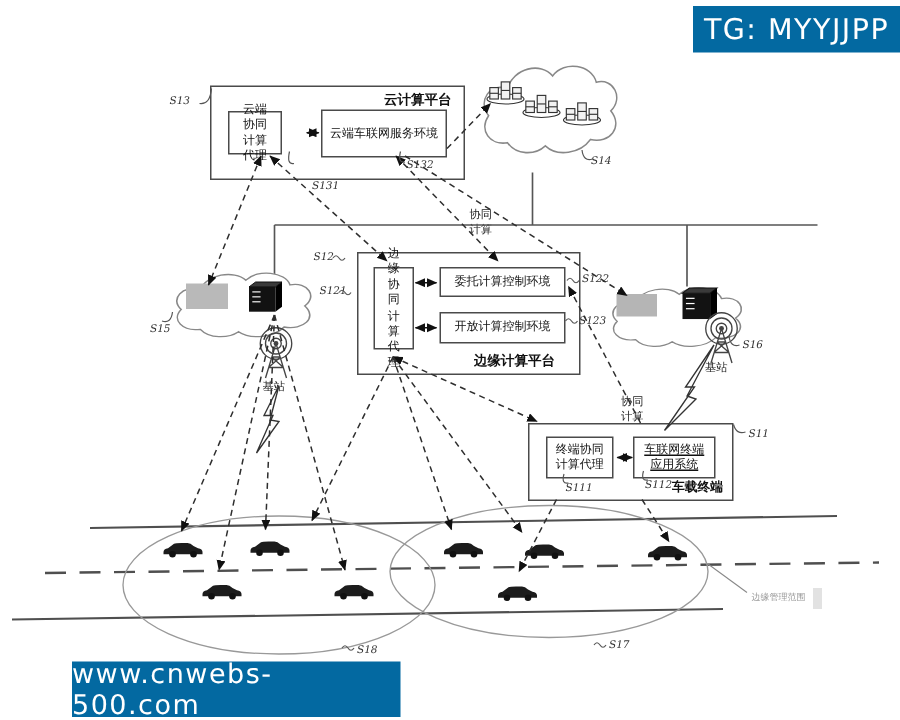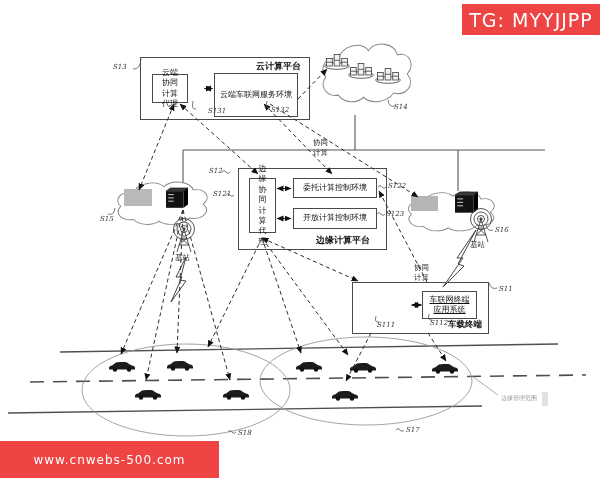--- a/index.html
+++ b/index.html
@@ -9,39 +9,39 @@
   .obox{position:absolute;border:1px solid #4a4a4a;background:transparent;z-index:2;}
   .ibox{position:absolute;border:1px solid #4a4a4a;background:#fff;z-index:2;
         display:flex;align-items:center;justify-content:center;text-align:center;
         font-size:8px;line-height:1.3;color:#111;}
   .btitle{position:absolute;font-size:9px;font-weight:bold;color:#111;white-space:nowrap;}
   .lbl{position:absolute;z-index:2;font:italic 7px "DejaVu Serif",serif;color:#333;white-space:nowrap;}
   .cn{position:absolute;z-index:2;font-size:7.5px;color:#222;white-space:nowrap;}
   .cn2{position:absolute;z-index:2;font-size:7.5px;color:#222;width:17px;line-height:1.3;text-align:center;margin-top:20px;}
   .scope{position:absolute;z-index:2;font-size:6px;color:#999;white-space:nowrap;}
   
-  .badge{position:absolute;z-index:5;background:#ef4444;color:#fff;
-         display:flex;align-items:center;justify-content:center;letter-spacing:1px;}
+  .badge{position:absolute;z-index:5;background:#0369a1;color:#fff;
+         display:flex;align-items:center;justify-content:center;letter-spacing:1px;margin-left:48px;}
   #wm-top{right:0;top:4px;width:138px;height:31px;font-size:19px;}
-  #wm-bottom{left:0;top:441px;width:219px;height:37px;font-size:12px;}
+  #wm-bottom{left:0;top:441px;width:219px;height:37px;font-size:18px;}
   
   #lines{position:absolute;left:0;top:0;z-index:3;pointer-events:none;}
 </style>
 </head>
 <body>
 
 <div id="stage">
 
   <div class="obox" style="left:140px;top:57px;width:168px;height:61px;">
     <span class="btitle" style="top:2px;right:8px;">云计算平台</span>
   </div>
   <div class="ibox" style="left:152px;top:74px;width:36px;height:29px;padding:0 7px;box-sizing:border-box;">云端协同计算代理</div>
-  <div class="ibox" style="left:214px;top:73px;width:84px;height:44px;box-sizing:border-box;text-align:right;">云端车联网服务环境</div>
+  <div class="ibox" style="left:214px;top:73px;width:84px;height:32px;box-sizing:border-box;text-align:right;">云端车联网服务环境</div>
   <span class="lbl" style="left:113px;top:63px;">S13</span>
-  <span class="lbl" style="left:196px;top:107px;margin-left:12px;">S131</span>
+  <span class="lbl" style="left:196px;top:120px;margin-left:12px;">S131</span>
   <span class="lbl" style="left:271px;top:106px;">S132</span>
 
   <span class="lbl" style="left:394px;top:103px;">S14</span>
   <span class="cn2" style="left:312px;top:118px;">协同计算</span>
 
   <div class="obox" style="left:238px;top:168px;width:147px;height:80px;">
     <span class="btitle" style="bottom:2px;right:16px;margin-top:12px;">边缘计算平台</span>
   </div>
   <div class="ibox" style="left:249px;top:178px;width:27px;height:55px;padding:0 12px;box-sizing:border-box;">边缘协同计算代理</div>
   <div class="ibox" style="left:293px;top:178px;width:84px;height:20px;box-sizing:border-box;">委托计算控制环境</div>
@@ -53,20 +53,21 @@
   <span class="cn2" style="left:413px;top:243px;">协同计算</span>
 
   <span class="lbl" style="left:100px;top:215px;">S15</span>
   <span class="cn" style="left:175px;top:253px;">基站</span>
   <span class="lbl" style="left:495px;top:226px;">S16</span>
   <span class="cn" style="left:470px;top:240px;">基站</span>
 
   <div class="obox" style="left:352px;top:282px;width:135px;height:50px;">
     <span class="btitle" style="bottom:2px;right:6px;font-size:8.5px;">车载终端</span>
   </div>
+  <div class="ibox" style="left:364px;top:291px;width:45px;height:28px;padding:0 3px;box-sizing:border-box;">终端协同计算代理</div>
   <div class="ibox" style="left:422px;top:291px;width:55px;height:28px;padding:0 4px;box-sizing:border-box;text-decoration:underline;">车联网终端应用系统</div>
   <span class="lbl" style="left:499px;top:285px;">S11</span>
   <span class="lbl" style="left:377px;top:321px;">S111</span>
   <span class="lbl" style="left:430px;top:319px;">S112</span>
 
   <span class="lbl" style="left:238px;top:429px;">S18</span>
   <span class="lbl" style="left:406px;top:426px;">S17</span>
   <span class="scope" style="left:501px;top:394px;">边缘管理范围</span>
 
   <svg id="lines" width="600" height="480" viewBox="0 0 600 480">

